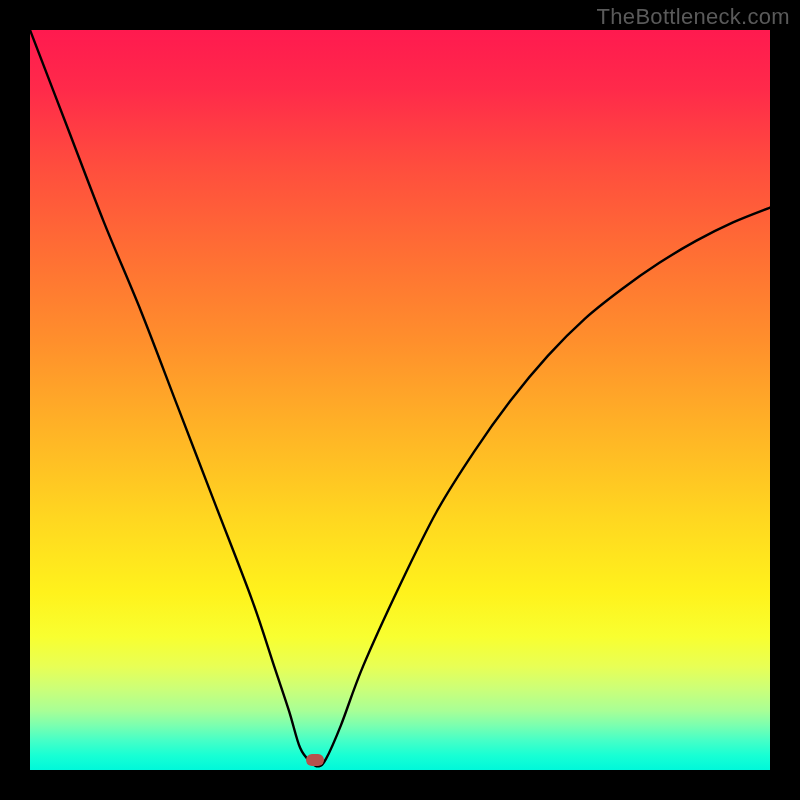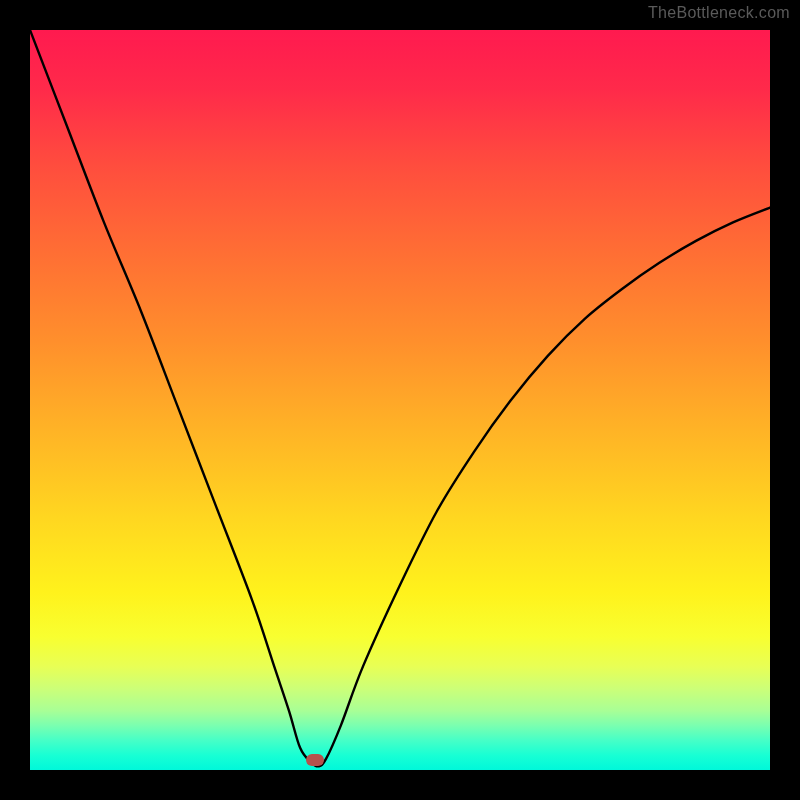--- a/index.html
+++ b/index.html
@@ -15,21 +15,21 @@
     position: relative;
     width: 800px;
     height: 800px;
     background: #000;
   }
   .watermark {
     position: absolute;
     top: 4px;
     right: 10px;
     color: #5a5a5a;
-    font-size: 16px;
+    font-size: 22px;
     font-weight: 500;
     letter-spacing: 0.3px;
     z-index: 20;
   }
   .plot-area {
     position: absolute;
     left: 30px;
     top: 30px;
     width: 740px;
     height: 740px;

